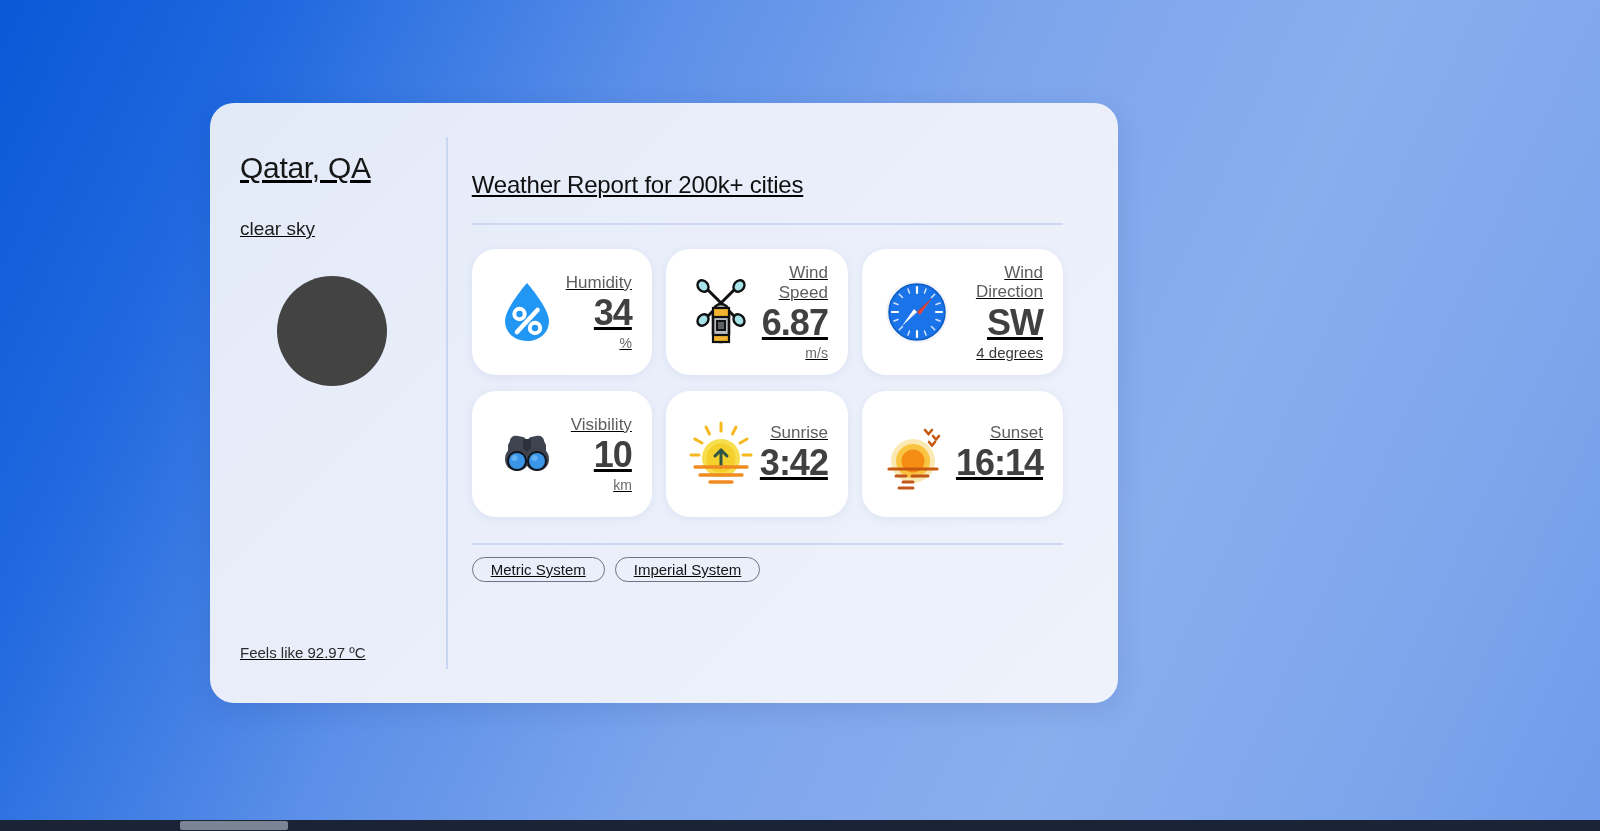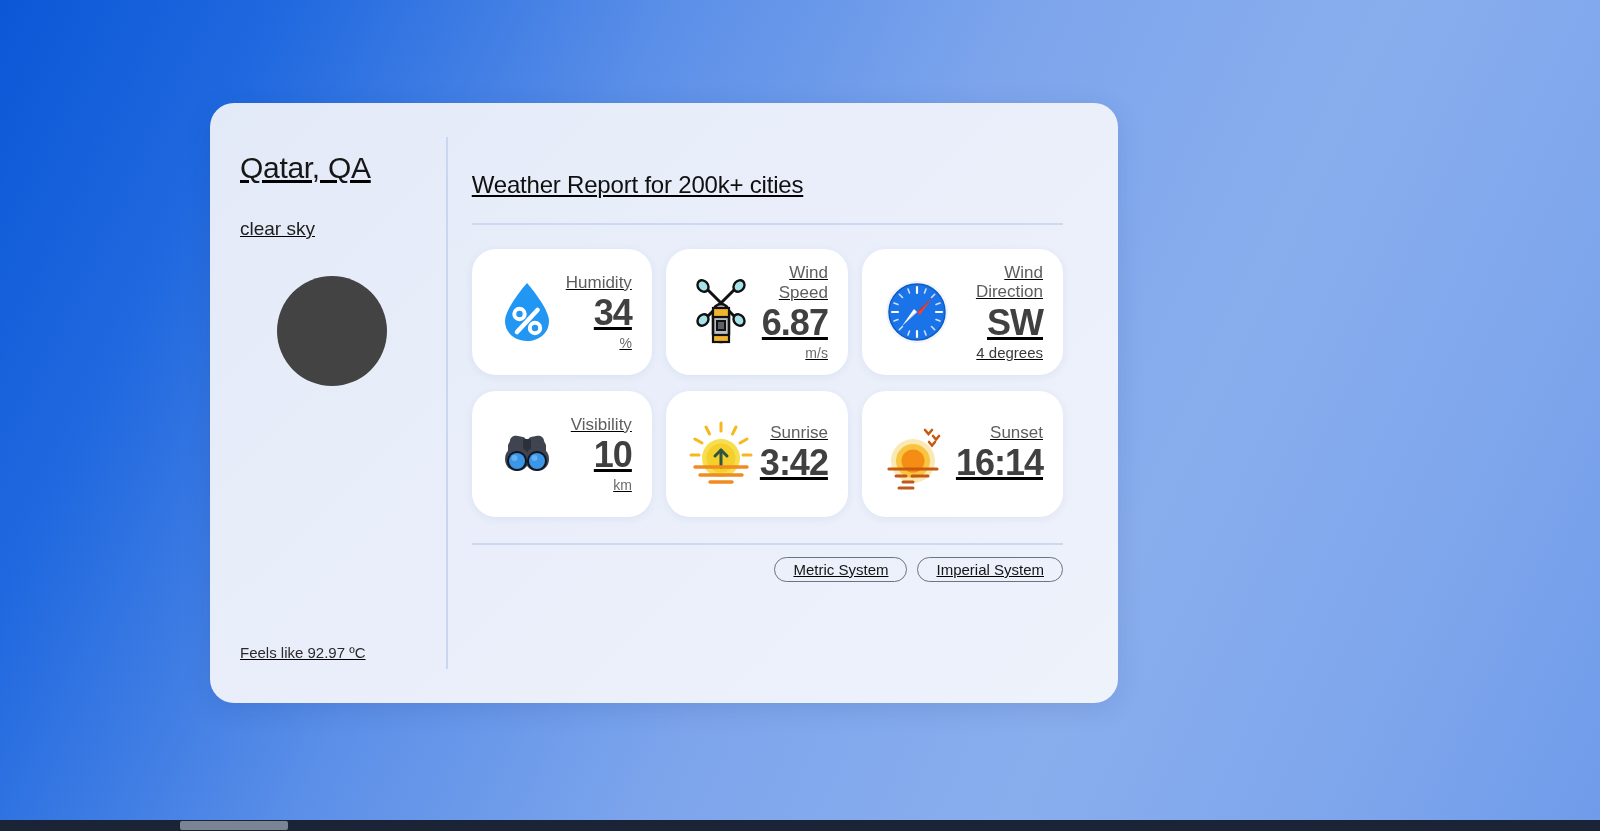--- a/index.html
+++ b/index.html
@@ -219,21 +219,21 @@
 
   
   .footer-divider {
     height: 2px;
     background: #ccd9f1;
     margin-top: 26px;
   }
 
   .unit-buttons {
     display: flex;
-    justify-content: flex-end;
+    justify-content: flex-start;
     gap: 10px;
     margin-top: 12px;
   }
 
   .unit-btn {
     border: 1px solid #6c7482;
     background: transparent;
     border-radius: 20px;
     height: 25px;
     padding: 0 18px;

